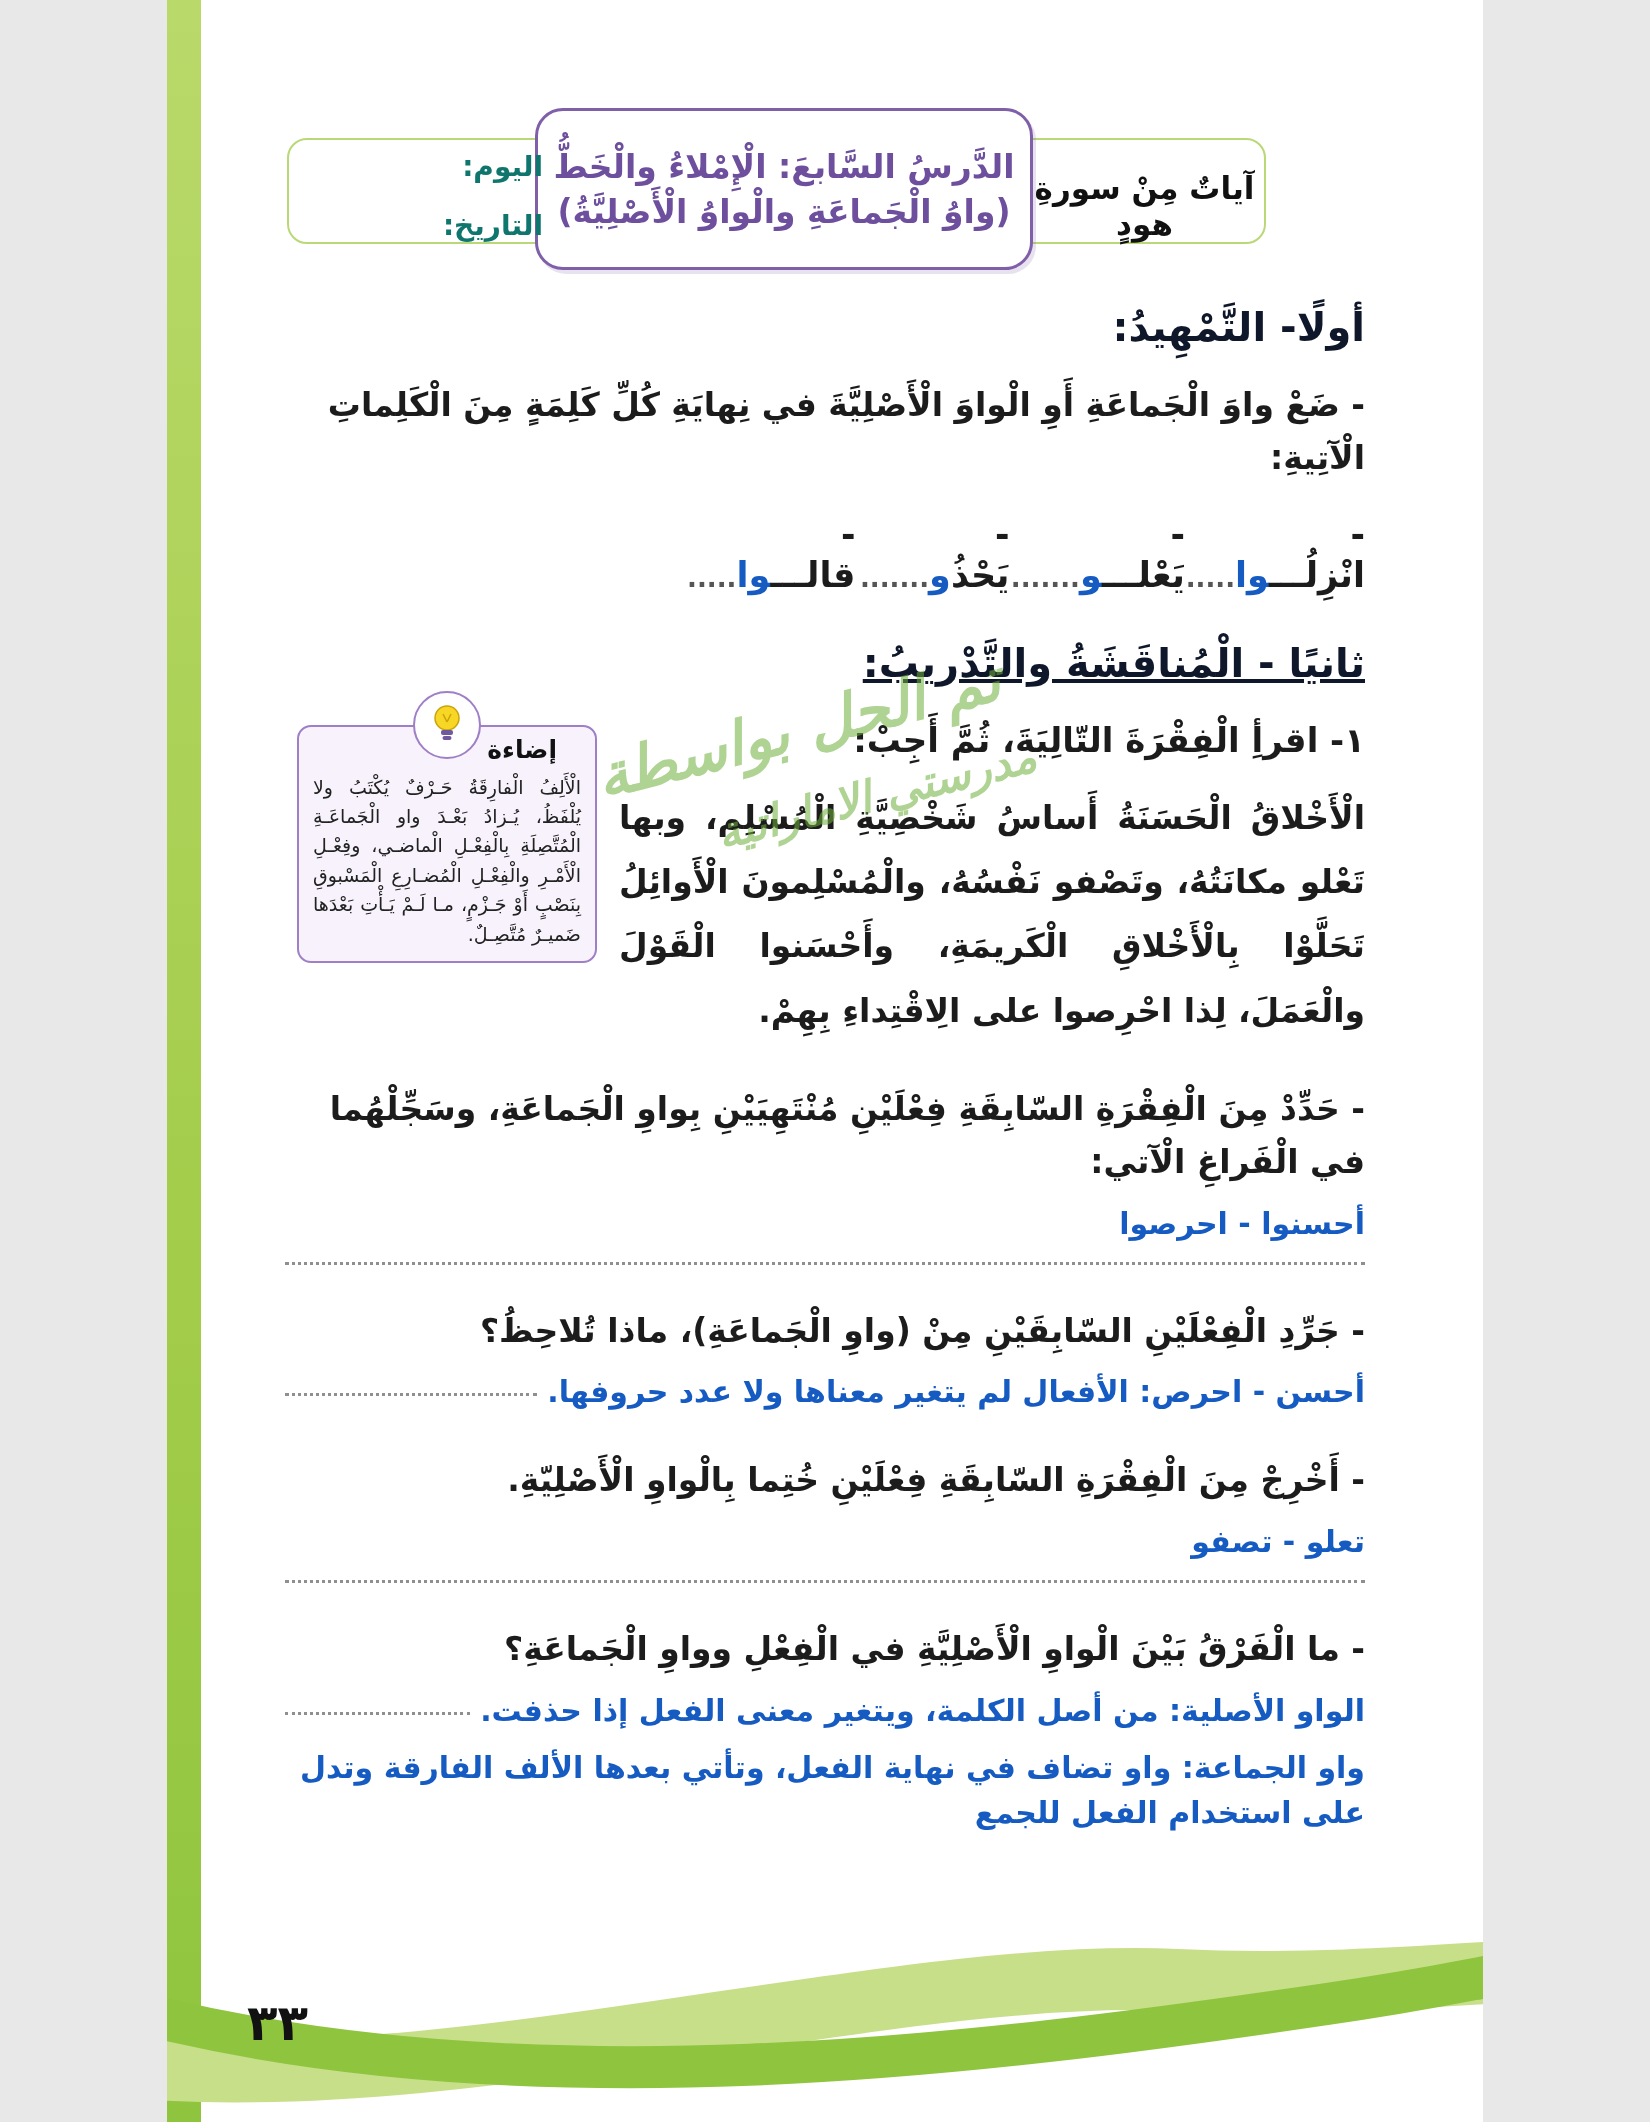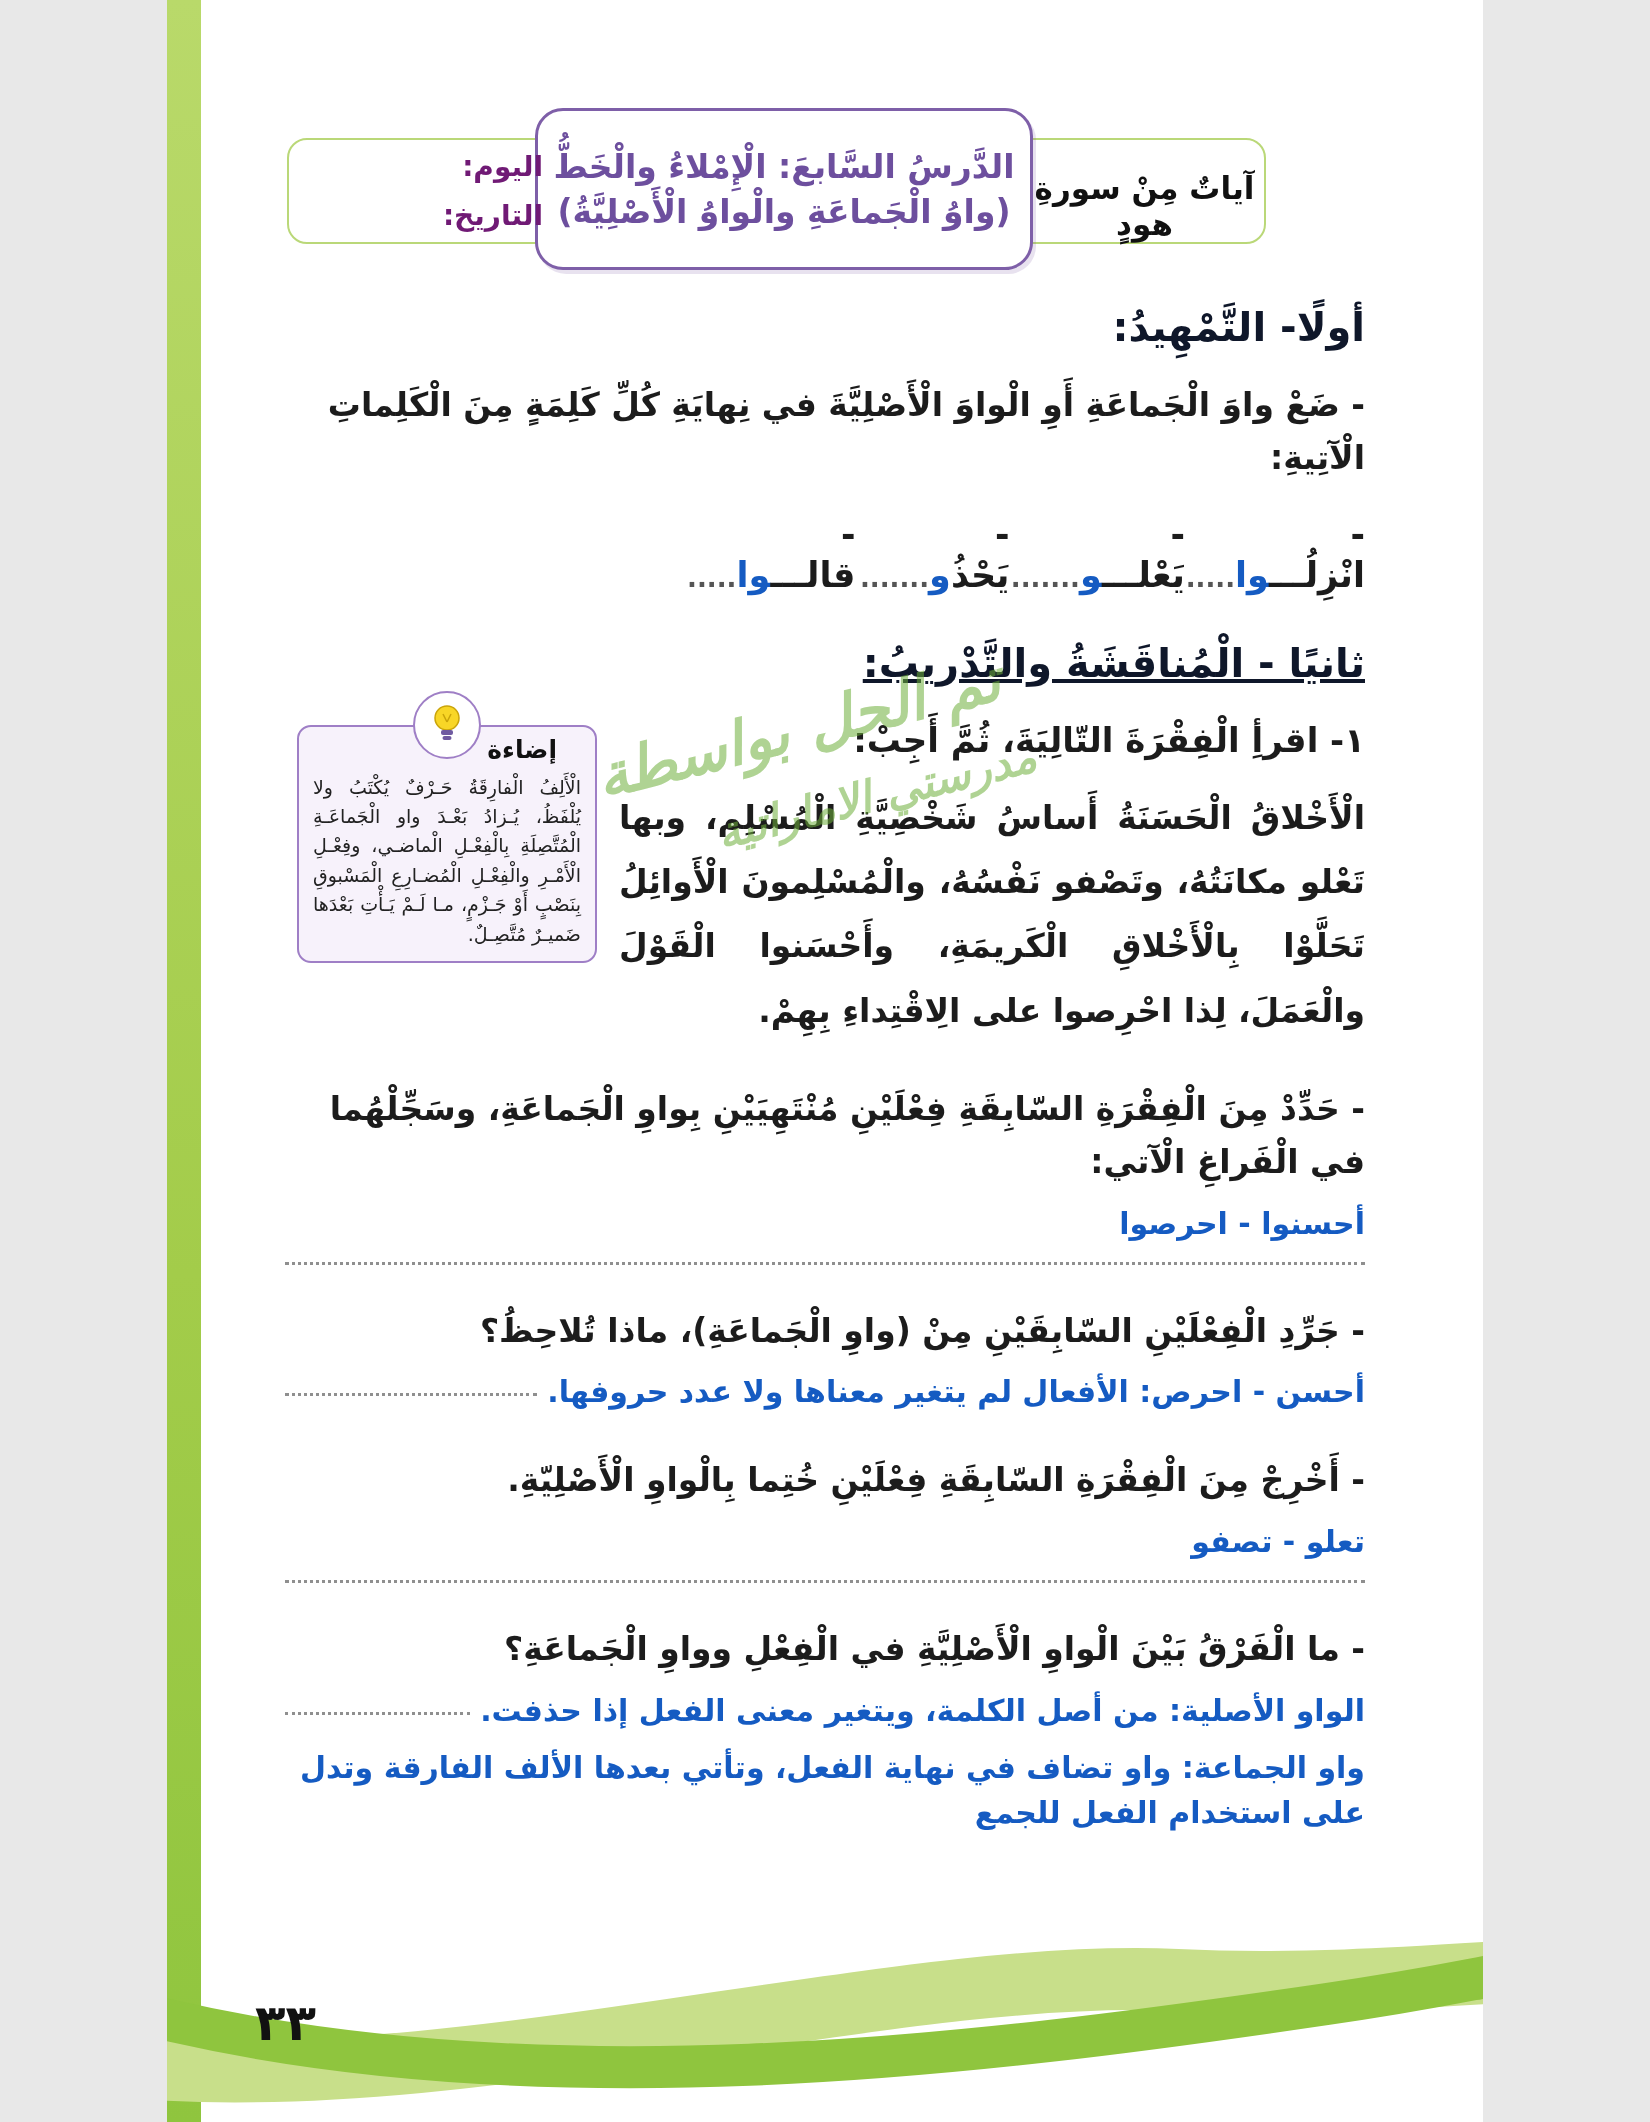--- a/index.html
+++ b/index.html
@@ -15,21 +15,21 @@
   }
   
   .side-bar{
     position:absolute;left:0;top:0;bottom:0;width:34px;
     background:linear-gradient(180deg,#b9d96a 0%,#a3cc4a 60%,#8fc53e 100%);
   }
   
   .swoosh{position:absolute;left:0;bottom:0;width:1650px;height:240px;}
   
   .page-number{
-    position:absolute;left:88px;bottom:70px;
+    position:absolute;left:80px;bottom:70px;
     font-size:50px;font-weight:bold;color:#111;
   }
   
   .watermark{
     position:absolute;top:690px;left:330px;width:620px;
     transform:rotate(-14deg);
     color:#6fb03c;opacity:.55;
     font-style:italic;font-weight:bold;
     text-align:center;pointer-events:none;
     line-height:1.25;
@@ -51,22 +51,22 @@
   }
   .hdr-lesson{
     position:absolute;left:250px;top:0;width:492px;height:156px;
     background:#fff;border:3.5px solid #7e5fa8;border-radius:28px;
     box-shadow:3px 4px 0 rgba(126,95,168,.18);
     display:flex;flex-direction:column;justify-content:center;gap:6px;
     text-align:center;color:#6d4f9e;font-weight:bold;font-size:33px;
   }
   .hdr-daydate{
     position:absolute;left:150px;top:42px;width:108px;
-    display:flex;flex-direction:column;gap:16px;
-    font-size:28px;font-weight:bold;text-align:right;color:#701a75;
+    display:flex;flex-direction:column;gap:26px;
+    font-size:28px;font-weight:bold;text-align:right;color:#0f766e;
   }
 
   
   .sec-title{
     color:#0f172a;font-size:40px;font-weight:bold;
     text-align:right;margin-top:18px;line-height:1.3;
   }
   .instruction{font-size:33px;font-weight:bold;margin-top:26px;line-height:1.6;}
   .fill-row{
     display:flex;justify-content:space-between;

